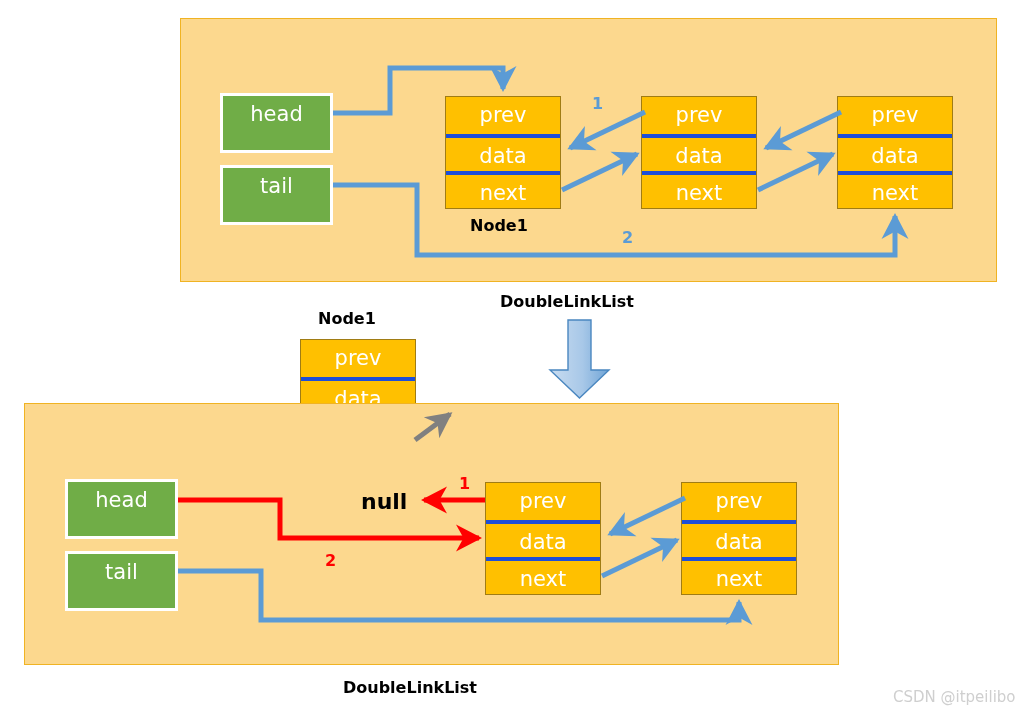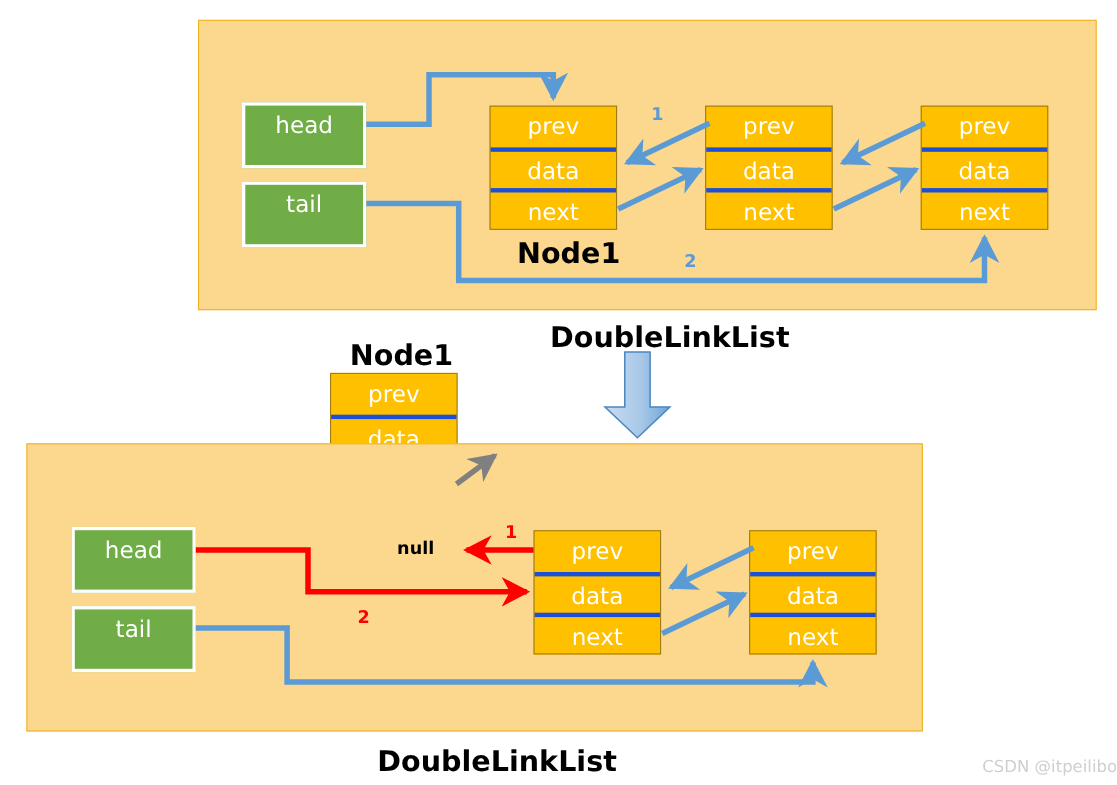--- a/index.html
+++ b/index.html
@@ -59,34 +59,34 @@
   }
 
   .caption {
     position: absolute;
     color: #000000;
     font-weight: bold;
     font-size: 20px;
     font-family: "DejaVu Sans", "Liberation Sans", sans-serif;
     white-space: nowrap;
   }
-  .caption-lg { font-size: 26px; }
+  .caption-lg { font-size: 16px; }
 
   .numlabel {
     position: absolute;
     font-size: 16px;
     font-weight: bold;
     font-family: "DejaVu Sans", "Liberation Sans", sans-serif;
   }
   .num-blue { color: #5B9BD5; }
   .num-red  { color: #FF0000; }
 
   .nulltext {
     position: absolute;
-    font-size: 16px;
+    font-size: 22px;
     font-weight: bold;
     color: #000000;
     font-family: "DejaVu Sans", "Liberation Sans", sans-serif;
   }
 
   .watermark {
     position: absolute;
     color: #CFCFCF;
     font-size: 15px;
     font-family: "DejaVu Sans", "Liberation Sans", sans-serif;

